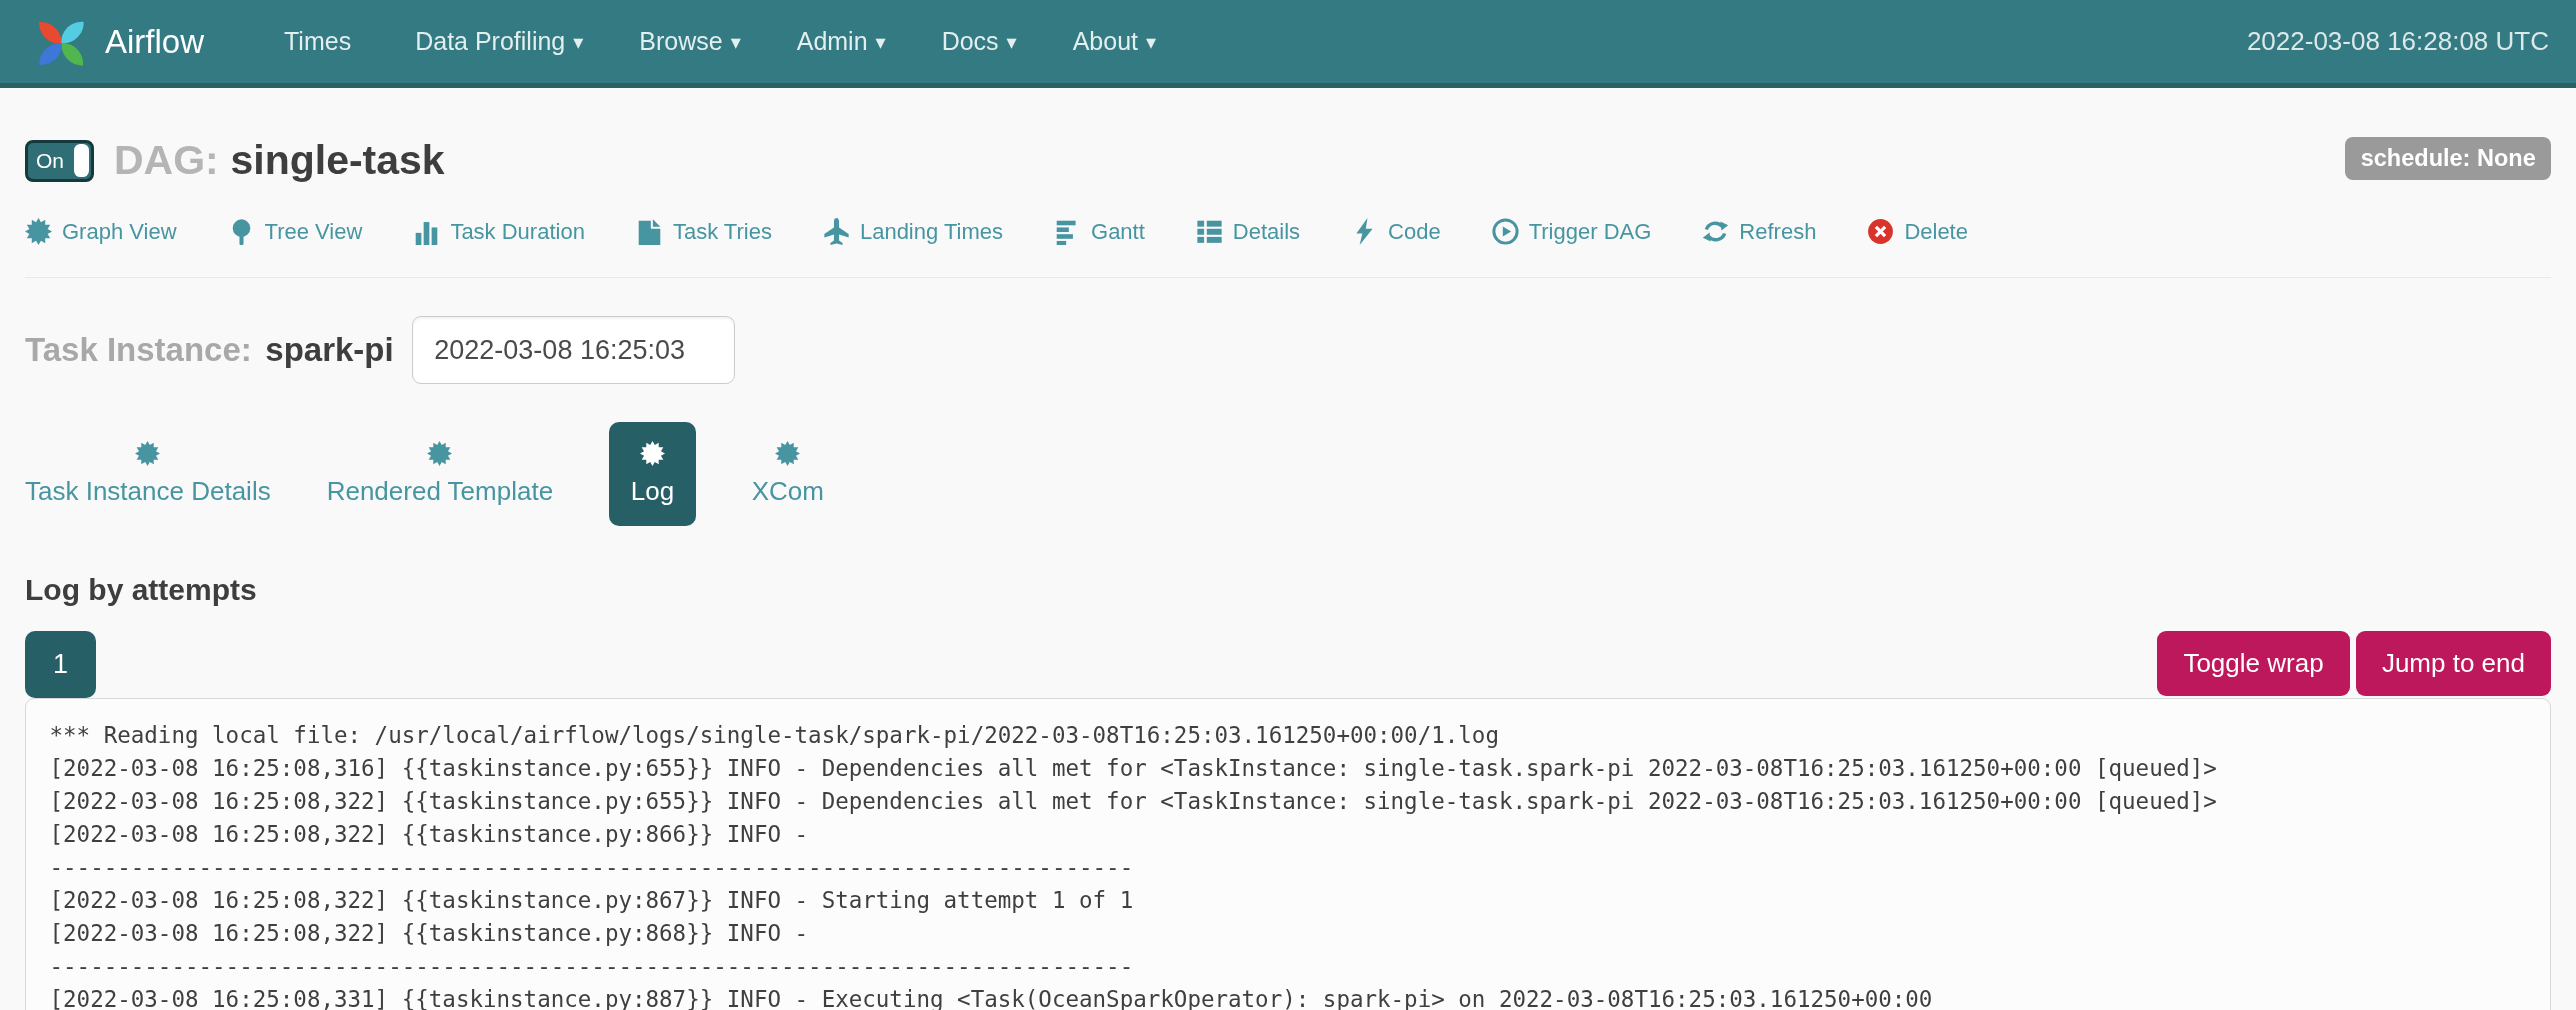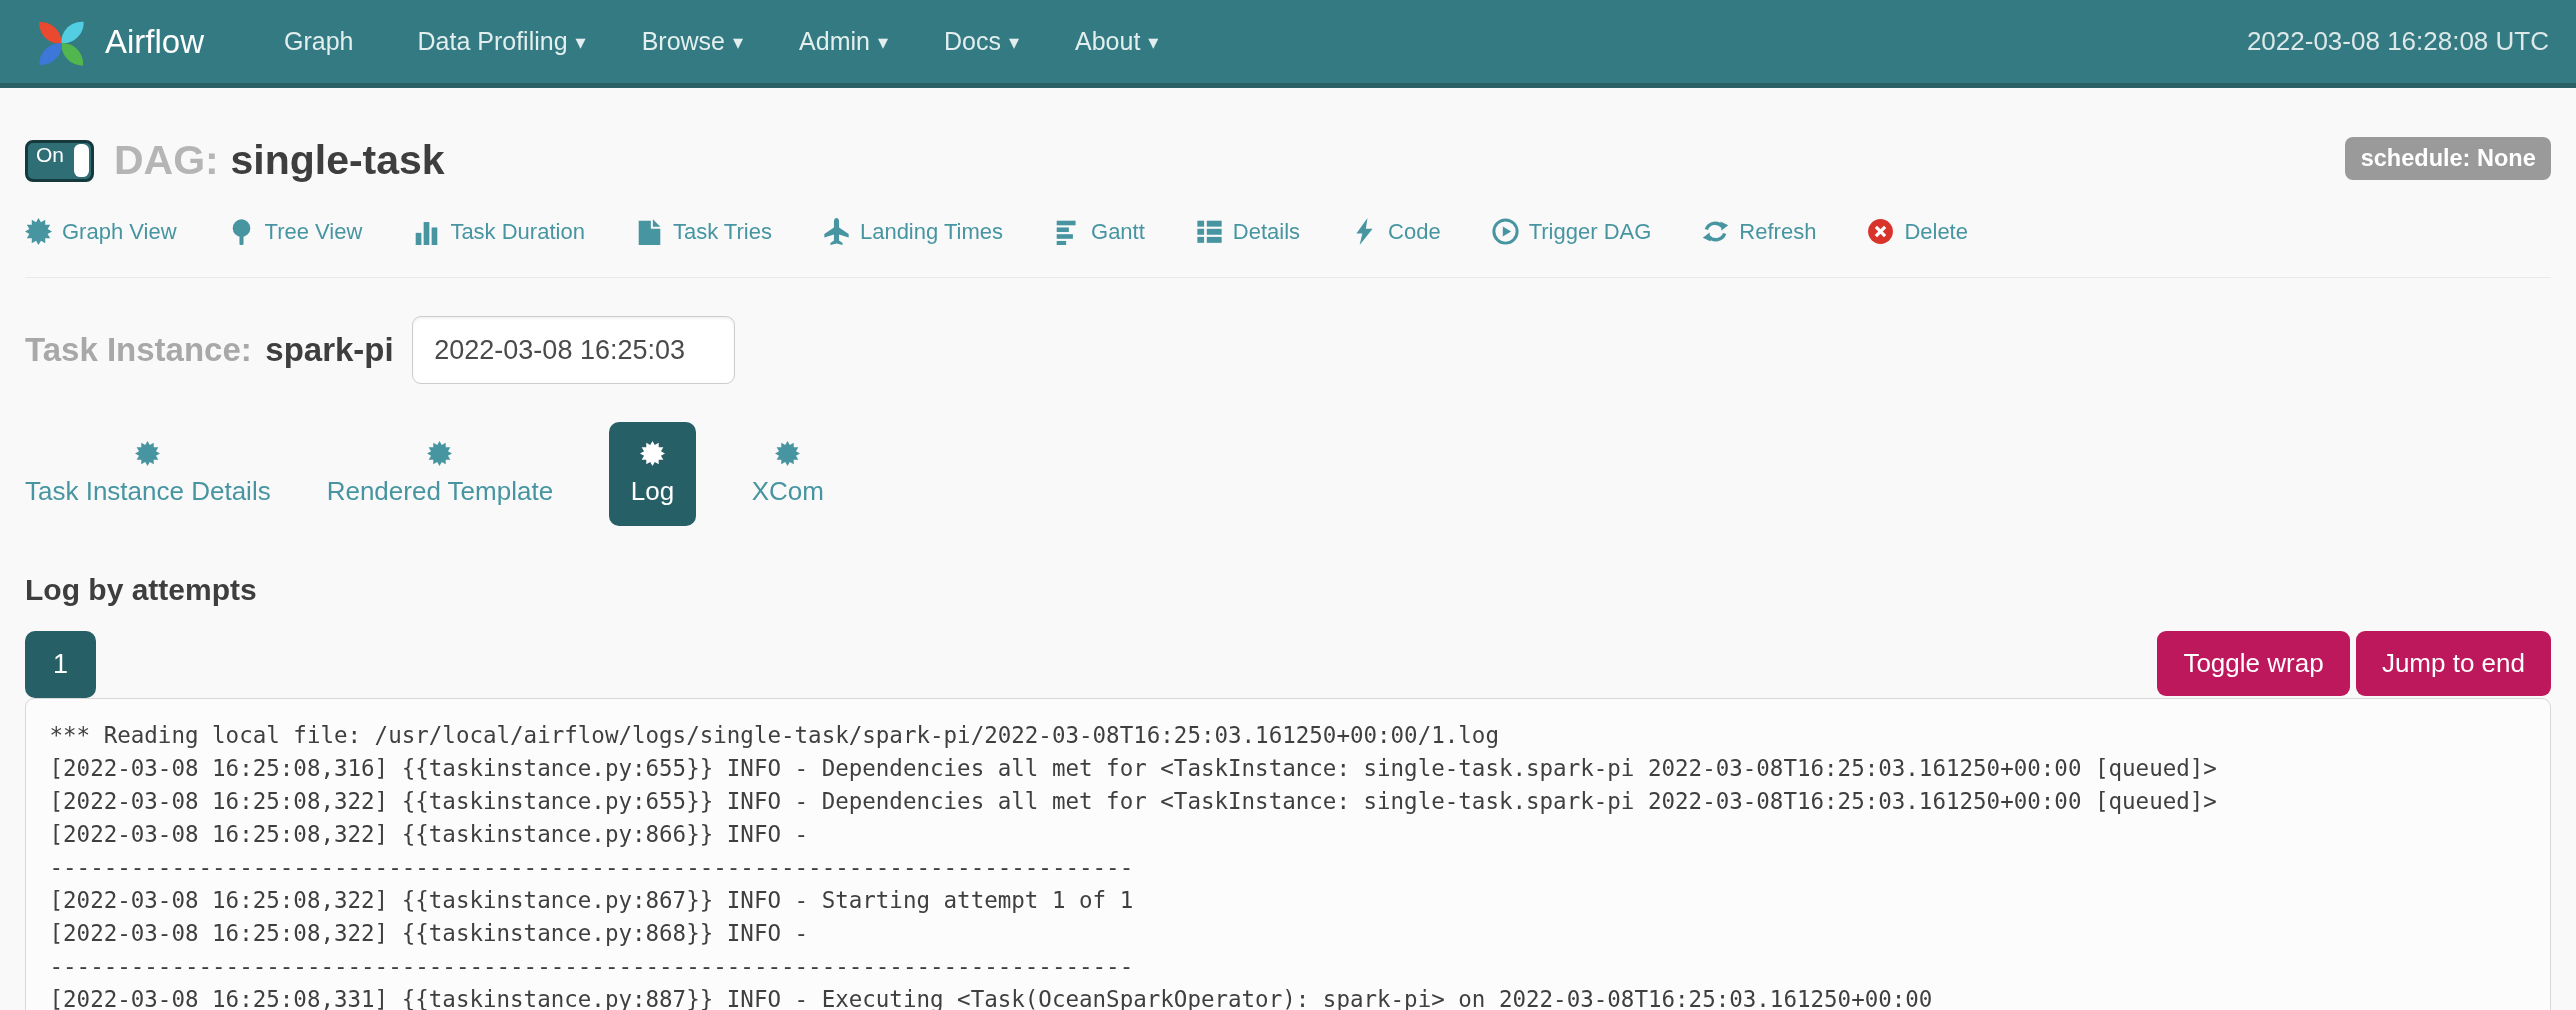--- a/index.html
+++ b/index.html
@@ -30,21 +30,21 @@
   .nav-caret { font-size:20px; margin-left:8px; }
   .nav-clock { margin-left:auto; color:#dcé8e8; color:#dde8e8; font-size:26px; }
 
   
   .content { padding: 0 25px; }
 
   .title-row { margin-top: 49px; display:flex; align-items:center; }
   .toggle {
     width: 69px; height: 42px;
     background:#2e6e74; border: 3.6px solid #16393d; border-radius: 8px;
-    display:flex; align-items:flex-start; position:relative; cursor:pointer;
+    display:flex; align-items:center; position:relative; cursor:pointer;
     flex: none;
   }
   .toggle-label { color:#fff; font-size:21px; margin-left:8px; }
   .toggle-handle {
     position:absolute; right:1.8px; top:1.8px; bottom:1.8px; width:15.3px;
     background:#fff; border-radius:6.3px;
   }
   .dag-prefix { font-size:41px; font-weight:bold; color:#b5b5b5; margin-left:20px; }
   .dag-name   { font-size:41px; font-weight:bold; color:#3e3e3e; margin-left:11.7px; }
   .schedule-badge {
@@ -130,21 +130,21 @@
         <path d="M0 0 C-9 -7 -11 -24 1 -34 C12 -24 9 -7 0 0 Z" transform="rotate(-48)" fill="#e8492f"></path>
         <path d="M0 0 C-9 -7 -11 -24 1 -34 C12 -24 9 -7 0 0 Z" transform="rotate(44)" fill="#53cde2"></path>
         <path d="M0 0 C-9 -7 -11 -24 1 -34 C12 -24 9 -7 0 0 Z" transform="rotate(134)" fill="#51b64d"></path>
         <path d="M0 0 C-9 -7 -11 -24 1 -34 C12 -24 9 -7 0 0 Z" transform="rotate(-136)" fill="#3d77d8"></path>
       </g>
     </svg>
     <span class="brand-name">Airflow</span>
   </div>
   <div class="nav-menu">
     <span class="nav-item">
-      <span>Graph</span>
+      <span>Times</span>
       <span class="nav-caret"></span>
     </span>
     <span class="nav-item">
       <span>Data Profiling</span>
       <span class="nav-caret">▾</span>
     </span>
     <span class="nav-item">
       <span>Browse</span>
       <span class="nav-caret">▾</span>
     </span>

